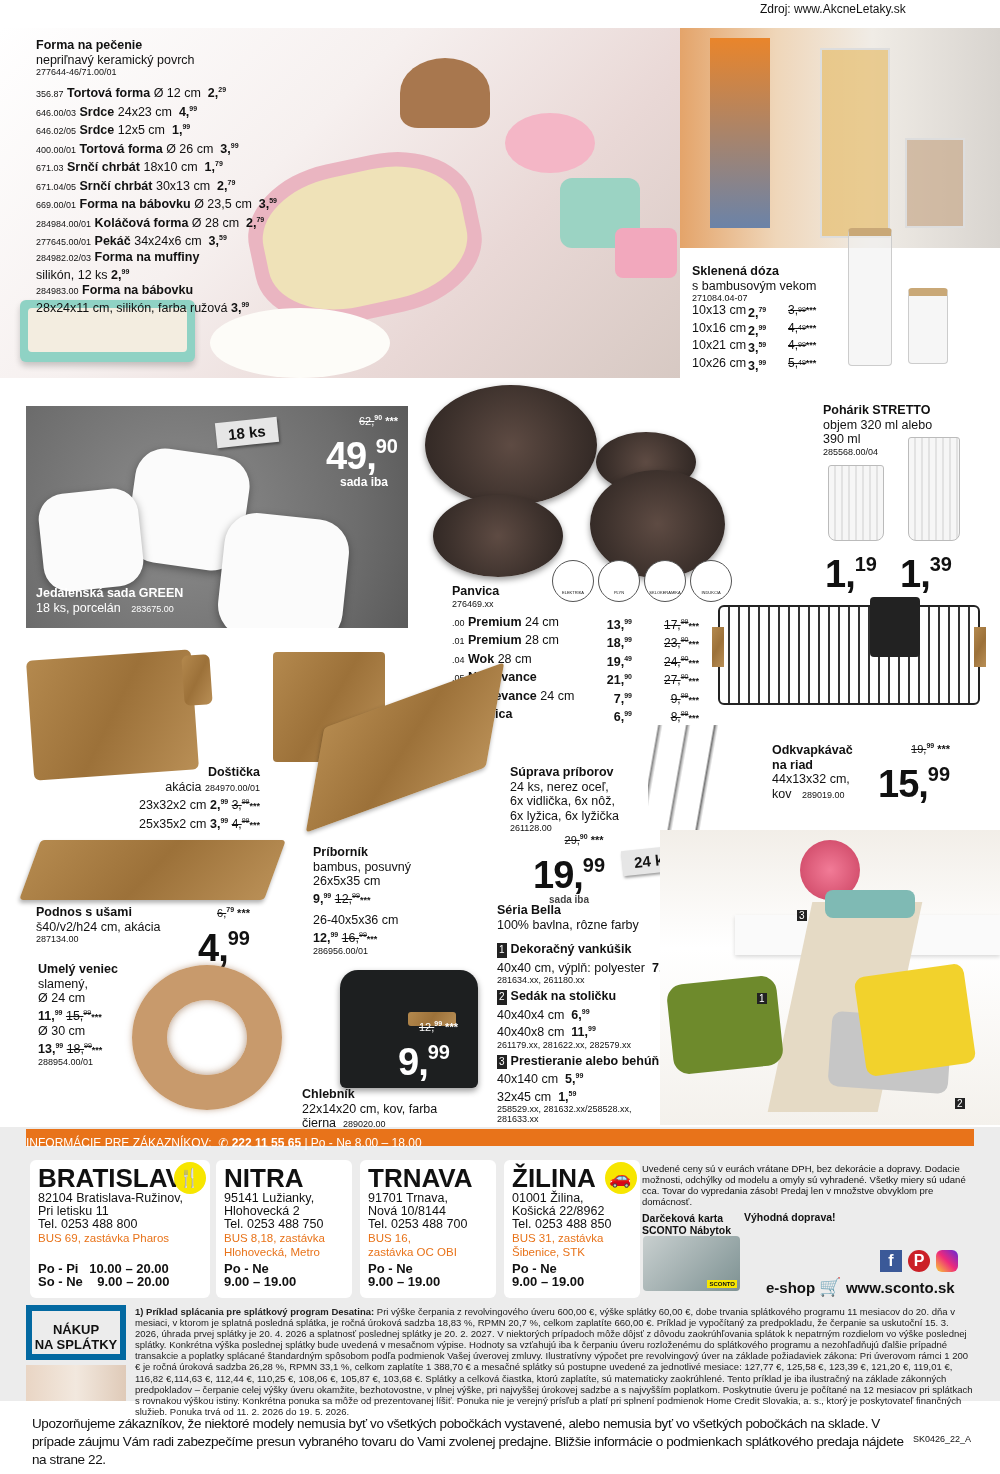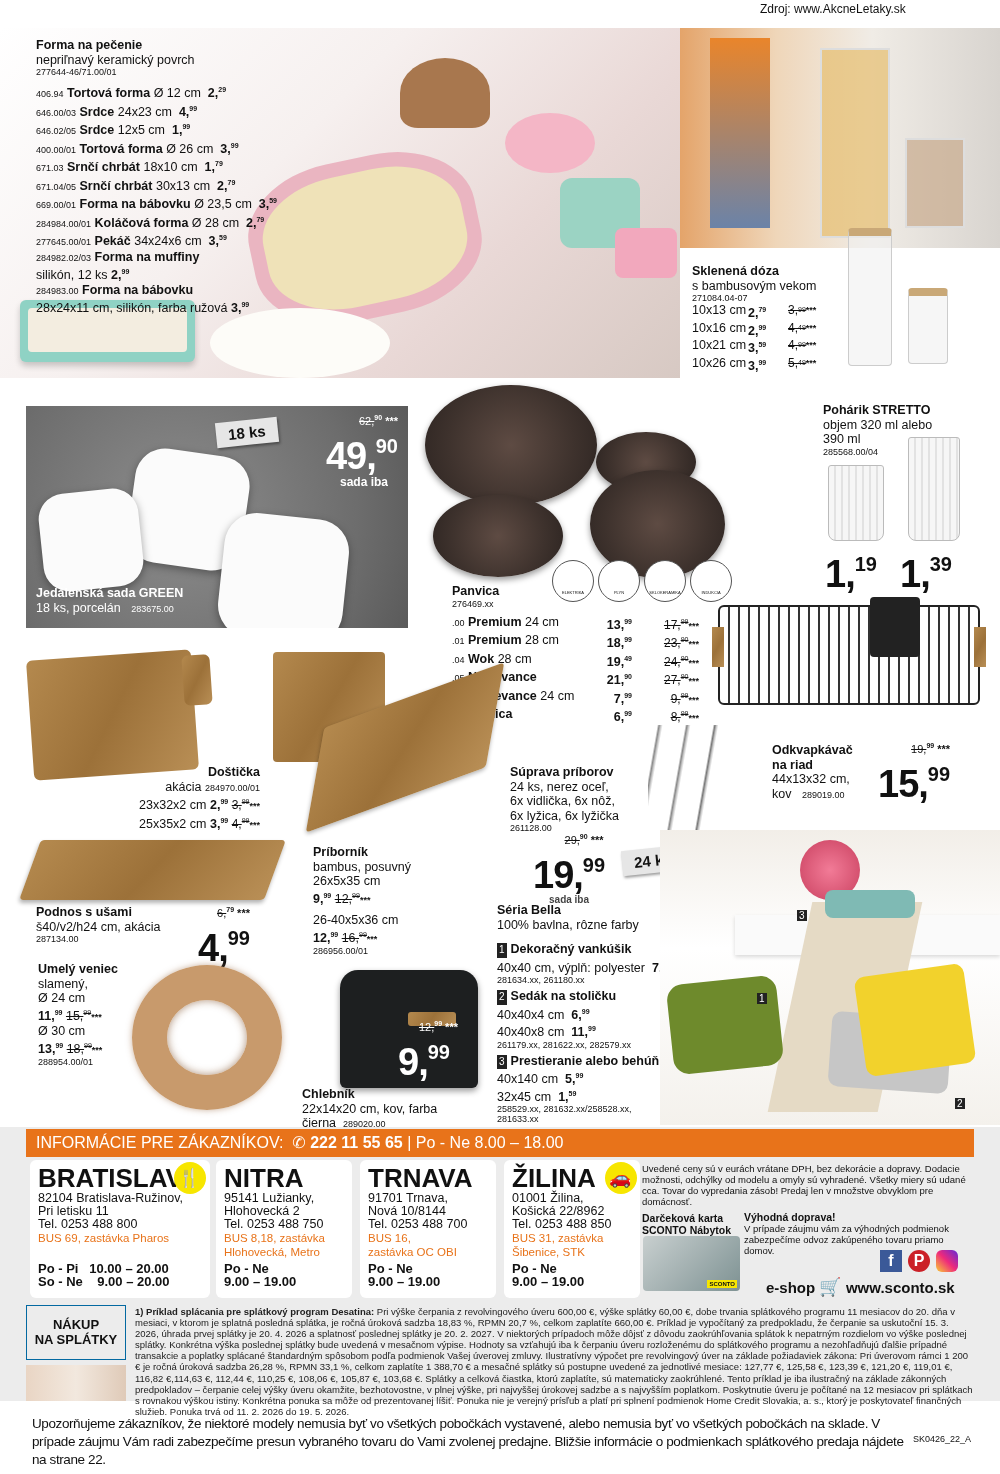--- a/index.html
+++ b/index.html
@@ -14,21 +14,21 @@
 .big sup{font-size:20px;vertical-align:16px;letter-spacing:0}
 .img{position:absolute;overflow:hidden}
 .source{font-size:12px}
 .row{display:flex;white-space:nowrap}
 .photo-bake{left:0;top:28px;width:680px;height:350px;background:linear-gradient(135deg,#fff 0%,#f6f0ef 40%,#e9d8d6 70%,#d7c9c3 100%)}
 .photo-jars{left:680px;top:28px;width:320px;height:220px;background:linear-gradient(90deg,#e4a46a 0%,#efd6b9 30%,#f0ece6 60%,#d8d4cf 100%)}
 .dinner{left:26px;top:406px;width:382px;height:222px;background:radial-gradient(circle at 40% 50%,#8d8d8d,#6d6d6d 70%,#5a5a5a)}
 .plate{position:absolute;background:#fbfbfb;border-radius:26%;box-shadow:0 3px 8px rgba(0,0,0,.35)}
 .pan{position:absolute;border-radius:50%;background:radial-gradient(circle,#5e4b43 0%,#3e322d 60%,#2b2320 100%);box-shadow:0 3px 6px rgba(0,0,0,.4)}
 .wood{background:linear-gradient(120deg,#b4894e,#9c7139,#b98f56)}
-.orange-bar{left:26px;top:1129px;width:948px;height:28px;background:#e8731a;color:#fff;font-size:16px;line-height:28px;padding-left:10px}
+.orange-bar{left:26px;top:1129px;width:948px;height:17px;background:#e8731a;color:#fff;font-size:12px;line-height:28px;}
 .store{position:absolute;top:1160px;height:92px;background:#fff;border-radius:6px;padding:4px 8px;width:178px}
 .store-name{font-size:26px;font-weight:900;line-height:28px}
 .store-addr{font-size:12.5px;line-height:13px}
 .store-bus{font-size:11.5px;color:#e8731a;line-height:14px}
 .gray-bg{left:0;top:1127px;width:1000px;height:274px;background:#ececec}
 .legal{left:135px;top:1306px;width:840px;font-size:9.5px;line-height:11.1px;color:#222}
 .notice{left:32px;top:1415px;width:880px;font-size:13.5px;line-height:18px;letter-spacing:-.4px}
 .badge{display:inline-block;background:#222;color:#fff;font-size:10px;padding:0 2px;margin-right:4px}
 .icon-circle{width:32px;height:32px;border-radius:50%;background:#f7e600;display:flex;align-items:center;justify-content:center;font-size:18px}
 .tag{position:absolute;background:#e6e6e6;font-weight:bold;font-size:15px;padding:4px 12px;box-shadow:1px 2px 3px rgba(0,0,0,.4)}
@@ -57,21 +57,21 @@
   <div class="abs" style="left:225px;top:110px;width:60px;height:90px;background:rgba(200,170,140,.7);border:2px solid #ddd"></div>
 </div>
 <div class="abs" style="left:848px;top:228px;width:44px;height:138px;border:1.5px solid #ccc;border-top:8px solid #c9a877;border-radius:4px;background:rgba(240,240,240,.6)"></div>
 <div class="abs" style="left:908px;top:288px;width:40px;height:76px;border:1.5px solid #ccc;border-top:8px solid #c9a877;border-radius:4px;background:rgba(240,240,240,.6)"></div>
 
 <div class="abs" style="left:36px;top:38px">
   <div class="b t12">Forma na pečenie</div>
   <div class="t12">nepriľnavý keramický povrch</div>
   <div class="sm" style="margin-bottom:6px">277644-46/71.00/01</div>
   <div id="baking-items">
-      <div class="t12"><span class="sm">406.94</span> <span class="b">Tortová forma</span> <span>Ø 12 cm</span>&nbsp; <b>2,</b><span class="sup">29</span></div>
+      <div class="t12"><span class="sm">356.87</span> <span class="b">Tortová forma</span> <span>Ø 12 cm</span>&nbsp; <b>2,</b><span class="sup">29</span></div>
       <div class="t12"><span class="sm">646.00/03</span> <span class="b">Srdce</span> <span>24x23 cm</span>&nbsp; <b>4,</b><span class="sup">99</span></div>
       <div class="t12"><span class="sm">646.02/05</span> <span class="b">Srdce</span> <span>12x5 cm</span>&nbsp; <b>1,</b><span class="sup">99</span></div>
       <div class="t12"><span class="sm">400.00/01</span> <span class="b">Tortová forma</span> <span>Ø 26 cm</span>&nbsp; <b>3,</b><span class="sup">99</span></div>
       <div class="t12"><span class="sm">671.03</span> <span class="b">Srnčí chrbát</span> <span>18x10 cm</span>&nbsp; <b>1,</b><span class="sup">79</span></div>
       <div class="t12"><span class="sm">671.04/05</span> <span class="b">Srnčí chrbát</span> <span>30x13 cm</span>&nbsp; <b>2,</b><span class="sup">79</span></div>
       <div class="t12"><span class="sm">669.00/01</span> <span class="b">Forma na bábovku</span> <span>Ø 23,5 cm</span>&nbsp; <b>3,</b><span class="sup">59</span></div>
       <div class="t12"><span class="sm">284984.00/01</span> <span class="b">Koláčová forma</span> <span>Ø 28 cm</span>&nbsp; <b>2,</b><span class="sup">79</span></div>
       <div class="t12"><span class="sm">277645.00/01</span> <span class="b">Pekáč</span> <span>34x24x6 cm</span>&nbsp; <b>3,</b><span class="sup">59</span></div>
     </div>
   <div class="t12"><span class="sm">284982.02/03</span> <span class="b">Forma na muffiny</span></div>
@@ -348,34 +348,33 @@
 <div class="abs" style="left:642px;top:1163px;width:330px;font-size:9.5px;line-height:11px">Uvedené ceny sú v eurách vrátane DPH, bez dekorácie a dopravy. Dodacie možnosti, odchýlky od modelu a omyly sú vyhradené. Všetky miery sú udané cca. Tovar do vypredania zásob! Predaj len v množstve obvyklom pre domácnosť.</div>
 <div class="abs" style="left:642px;top:1212px;font-size:10.5px;font-weight:bold;line-height:12px">
   <div>Darčeková karta</div>
   <div>SCONTO Nábytok</div>
 </div>
 <div class="abs" style="left:643px;top:1236px;width:97px;height:55px;background:linear-gradient(135deg,#c8cfcf,#7e9293);border-radius:4px">
   <span class="abs" style="right:3px;bottom:3px;background:#f7e600;font-size:6px;font-weight:bold;padding:1px 2px">SCONTO</span>
 </div>
 <div class="abs" style="left:744px;top:1212px;width:210px;font-size:9.5px;line-height:11px">
   <div class="b" style="font-size:10.5px">Výhodná doprava!</div>
-  <div>V prípade záujmu vám za výhodných podmienok zabezpečíme odvoz zakúpeného tovaru priamo domov.</div>
 </div>
 <div class="abs" style="left:880px;top:1250px;display:flex;gap:6px">
   <span style="width:22px;height:22px;background:#3b5998;color:#fff;font-weight:bold;text-align:center;line-height:22px">f</span>
   <span style="width:22px;height:22px;background:#cb2027;color:#fff;font-weight:bold;text-align:center;line-height:22px;border-radius:50%">P</span>
   <span style="width:22px;height:22px;background:linear-gradient(45deg,#f9ce34,#ee2a7b,#6228d7);border-radius:6px"></span>
 </div>
 <div class="abs" style="left:766px;top:1276px;font-size:15px;font-weight:bold;white-space:nowrap">
   <span>e-shop</span>
   <span style="color:#e8731a;font-size:18px">🛒</span>
   <span>www.sconto.sk</span>
 </div>
 
-<div class="abs" style="left:26px;top:1305px;width:100px;height:55px;border:1px solid #0369a1;background:#ececec;text-align:center;font-weight:bold;font-size:13px;line-height:15px;padding-top:11px">
+<div class="abs" style="left:26px;top:1305px;width:100px;height:55px;border:6px solid #0369a1;background:#ececec;text-align:center;font-weight:bold;font-size:13px;line-height:15px;padding-top:11px">
   <div>NÁKUP</div>
   <div>NA SPLÁTKY</div>
 </div>
 <div class="abs" style="left:26px;top:1365px;width:100px;height:36px;background:linear-gradient(90deg,#e9d5c4,#f2e8de,#dfcab8)"></div>
 <div class="abs legal"><b>1) Príklad splácania pre splátkový program Desatina:</b><span> Pri výške čerpania z revolvingového úveru 600,00 €, výške splátky 60,00 €, dobe trvania splátkového programu 11 mesiacov do 20. dňa v mesiaci, v ktorom je splatná posledná splátka, je ročná úroková sadzba 18,83 %, RPMN 20,7 %, celkom zaplatíte 660,00 €. Príklad je vypočítaný za predpokladu, že čerpanie sa uskutoční 15. 3. 2026, úhrada prvej splátky je 20. 4. 2026 a splatnosť poslednej splátky je 20. 2. 2027. V niektorých prípadoch môže dôjsť z dôvodu zaokrúhľovania splátok k nepatrným rozdielom vo výške poslednej splátky. Konkrétna výška poslednej splátky bude uvedená v mesačnom výpise. Hodnoty sa vzťahujú iba k čerpaniu úveru rozloženému do splátkového programu a nezohľadňujú ďalšie prípadné transakcie a poplatky splácané štandardným spôsobom podľa podmienok Vašej úverovej zmluvy. Ilustratívny výpočet pre revolvingový úver na základe požiadaviek zákona: Pri úverovom rámci 1 200 € je ročná úroková sadzba 26,28 %, RPMN 33,1 %, celkom zaplatíte 1 388,70 € a mesačné splátky sú postupne uvedené za jednotlivé mesiace: 127,77 €, 125,58 €, 123,39 €, 121,20 €, 119,01 €, 116,82 €,114,63 €, 112,44 €, 110,25 €, 108,06 €, 105,87 €, 103,68 €. Splátky a celková čiastka, ktorú zaplatíte, sú matematicky zaokrúhlené. Tento príklad je iba ilustračný na základe zákonných predpokladov – čerpanie celej výšky úveru okamžite, bezhotovostne, v plnej výške, pri najvyššej úrokovej sadzbe a s najvyšším poplatkom. Poskytnutie úveru je počítané na 12 mesiacov pri splátkach s rovnakou výškou istiny. Konkrétna ponuka sa môže od prezentovanej líšiť. Ponuka  nie je verejný prísľub a platí pri splnení podmienok Home Credit Slovakia, a. s., ktorý je poskytovateľ finančných služieb. Ponuka trvá od 11. 2. 2026 do 19. 5. 2026.</span></div>
 
 <div class="abs notice">Upozorňujeme zákazníkov, že niektoré modely nemusia byť vo všetkých pobočkách vystavené, alebo nemusia byť vo všetkých pobočkách na sklade. V prípade záujmu Vám radi zabezpečíme presun vybraného tovaru do Vami zvolenej predajne. Bližšie informácie o podmienkach splátkového predaja nájdete na strane 22.</div>
 <div class="abs" style="left:913px;top:1434px;font-size:9px">SK0426_22_A</div>
 
 </body></html>

